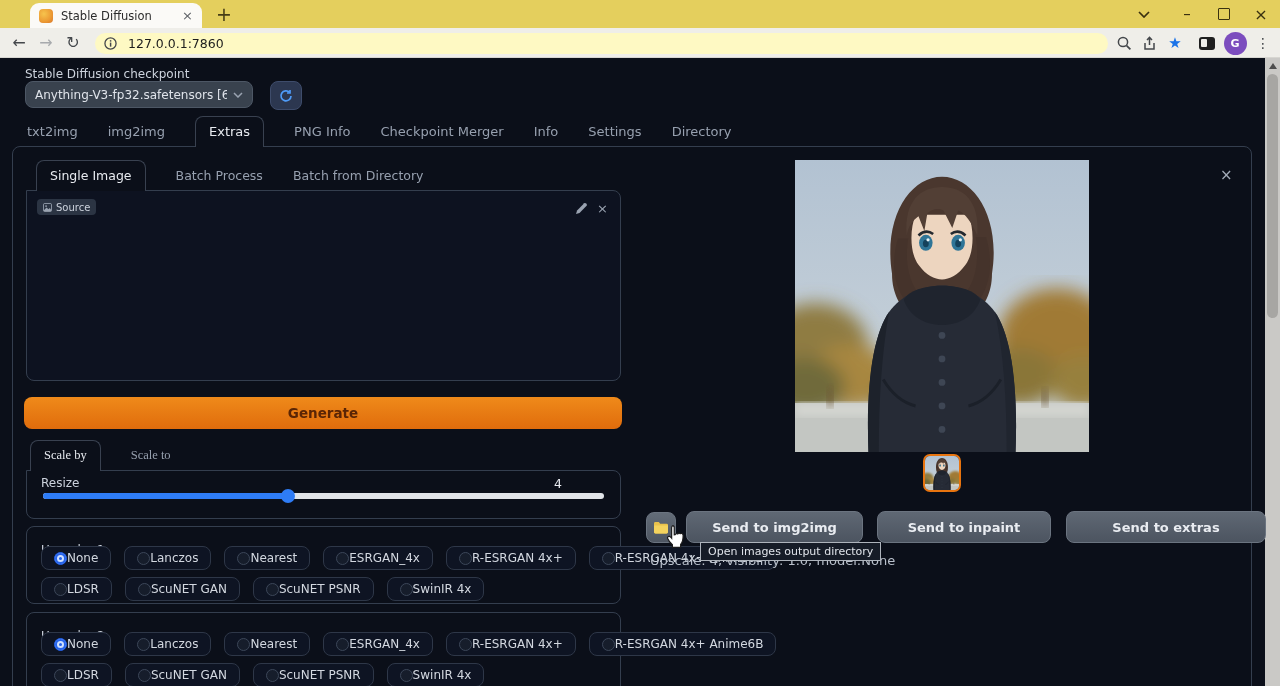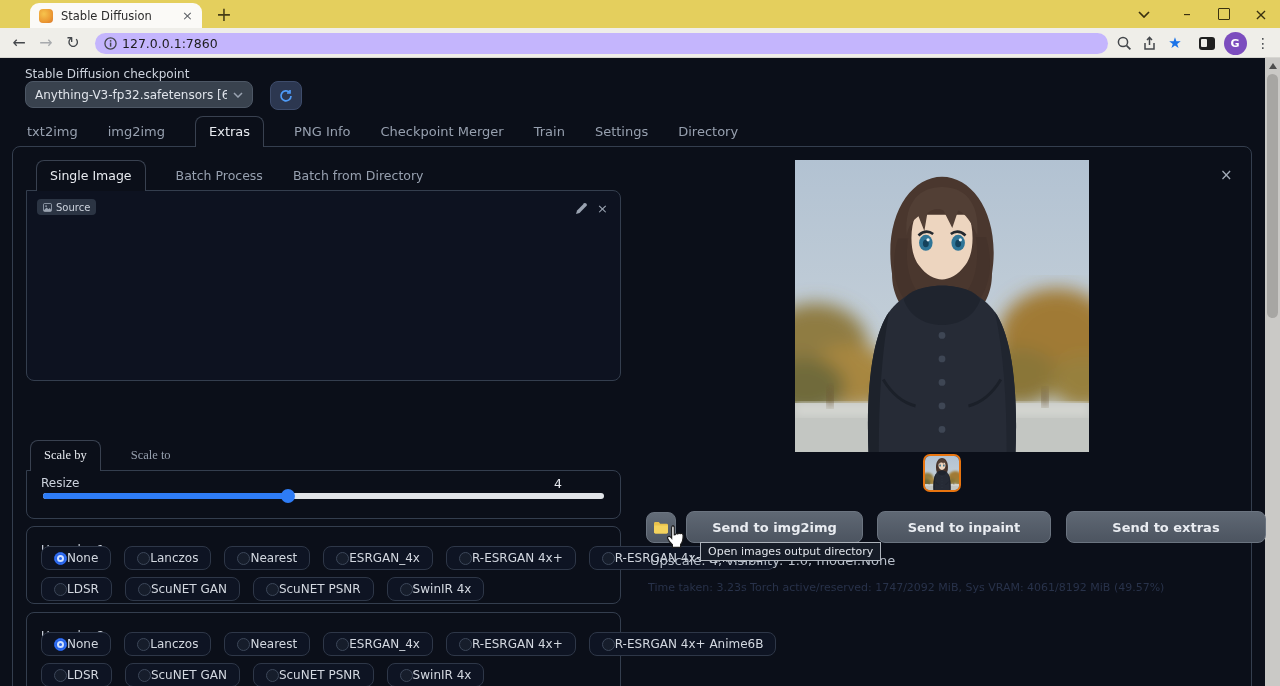--- a/index.html
+++ b/index.html
@@ -11,21 +11,21 @@
   .btab{position:absolute;left:30px;top:3px;width:172px;height:25px;background:#fbfaf7;border-radius:9px 9px 0 0;display:flex;align-items:center;padding:0 9px;gap:8px;box-sizing:border-box;}
   .favicon{width:14px;height:14px;border-radius:4px;background:radial-gradient(circle at 35% 35%,#f6c44d,#ec9a33 60%,#d9772b);flex:0 0 auto;}
   .btab-title{font-size:11.5px;color:#2b2b2b;flex:1;white-space:nowrap;overflow:hidden;}
   .tabclose{font-size:13px;color:#5f6368;line-height:13px;}
   .newtab{position:absolute;left:213px;top:3px;width:22px;height:22px;font-size:19px;line-height:22px;text-align:center;color:#463d15;}
   .winctl{position:absolute;top:0;height:28px;display:flex;align-items:center;justify-content:center;color:#3a3110;}
   .winbox{width:10px;height:10px;border:1.6px solid #3a3110;border-radius:1px;}
   .toolbar{position:absolute;left:0;top:28px;width:1280px;height:30px;background:#efeee9;border-bottom:1px solid #d7d6d1;box-sizing:border-box;}
   .navic{position:absolute;top:30px;width:24px;height:26px;text-align:center;font-size:16px;line-height:26px;color:#44474b;}
   .navic.disabled{color:#a7aaad;}
-  .omnibox{position:absolute;left:95px;top:33px;width:1013px;height:21px;border-radius:11px;background:#c4b5fd;display:flex;align-items:center;padding-left:9px;gap:5px;box-sizing:border-box;}
+  .omnibox{position:absolute;left:95px;top:33px;width:1013px;height:21px;border-radius:11px;background:#fef9c3;display:flex;align-items:center;padding-left:9px;gap:11px;box-sizing:border-box;}
   .url{font-size:12.5px;color:#1d1d1d;}
   .actic{position:absolute;top:31px;width:22px;height:24px;display:flex;align-items:center;justify-content:center;}
   .star{font-size:15px;color:#1a73e8;}
   .sidepanel{width:16px;height:13px;background:#1f1f1f;border-radius:3px;position:relative;}
   .sidepanel:after{content:"";position:absolute;left:2px;top:2.5px;width:6px;height:8px;background:#efeee9;border-radius:1px;}
   .avatar{width:23px;height:23px;border-radius:50%;background:#7c4dbe;color:#fff;font-size:11px;font-weight:bold;display:flex;align-items:center;justify-content:center;}
   .kebab{font-size:14px;color:#44474b;}
 
   
   .scrollbar{position:absolute;left:1265px;top:58px;width:15px;height:628px;background:#cac9c6;}
@@ -211,21 +211,21 @@
         <path d="M11 1 v3 h-3" fill="none" stroke="#4f9bf7" stroke-width="1.7"></path>
       </svg>
   </div>
 
   <div class="tabrow" id="maintabs">
       <div class="t">txt2img</div>
       <div class="t">img2img</div>
       <div class="t active">Extras</div>
       <div class="t">PNG Info</div>
       <div class="t">Checkpoint Merger</div>
-      <div class="t">Train</div>
+      <div class="t">Info</div>
       <div class="t">Settings</div>
       <div class="t">Directory</div>
     </div>
   <div class="container"></div>
 
   <div class="tabrow" id="subtabs" style="z-index:2;">
       <div class="t active">Single Image</div>
       <div class="t">Batch Process</div>
       <div class="t">Batch from Directory</div>
     </div>
@@ -245,20 +245,21 @@
         </svg>
       <span>×</span>
     </div>
   </div>
   <div class="artbox" style="left:232px;top:197px;width:181px;height:180px;">
     <svg class="art">
         <use href="#girlart"></use>
       </svg>
   </div>
 
+  <div class="genbtn">Generate</div>
 
   <div class="tabrow" id="scaletabs" style="z-index:2;font-family:Liberation Serif, serif;">
       <div class="t active">Scale by</div>
       <div class="t">Scale to</div>
     </div>
 
   <div class="sliderblock">
     <div class="lbl slider-label">Resize</div>
     <div class="slider-val">4</div>
     <div class="track"></div>
@@ -380,21 +381,20 @@
       </svg>
   </div>
   <div id="sendbtns">
       <div class="sendbtn" style="left: 686px; width: 177px;">Send to img2img</div>
       <div class="sendbtn" style="left: 877px; width: 174px;">Send to inpaint</div>
       <div class="sendbtn" style="left: 1066px; width: 200px;">Send to extras</div>
     </div>
 
   <div class="params">Upscale: 4, visibility: 1.0, model:None</div>
   <div class="tooltip">Open images output directory</div>
-  <div class="footer">Time taken: 3.23s Torch active/reserved: 1747/2092 MiB, Sys VRAM: 4061/8192 MiB (49.57%)</div>
 
   <div class="cursor">
     <svg width="22" height="26" viewBox="0 0 20 24">
         <path d="M7.5 1.5 c1 0 1.8 0.8 1.8 1.8 V10 l0.8 -0.1 c0.5 -1 1.6 -1.2 2.5 -0.7 c0.4 -0.6 1.4 -0.8 2.2 -0.3 c0.5 -0.5 2.7 -0.3 2.7 1.8 c0 1.2 -0.1 3.2 -0.5 4.6 c-0.4 1.5 -1 2.6 -1.8 3.5 v2.7 H7.6 v-2.5 c-1.8 -1.5 -3.6 -3.7 -4.4 -5.6 c-0.5 -1.2 0.5 -2.3 1.7 -2 c0.7 0.2 1.4 0.9 2 1.7 V3.3 c0 -1 0.7 -1.8 1.6 -1.8 Z" fill="#fff" stroke="#1c1c1c" stroke-width="1.1"></path>
       </svg>
   </div>
 
 </div>
 
 </body></html>

